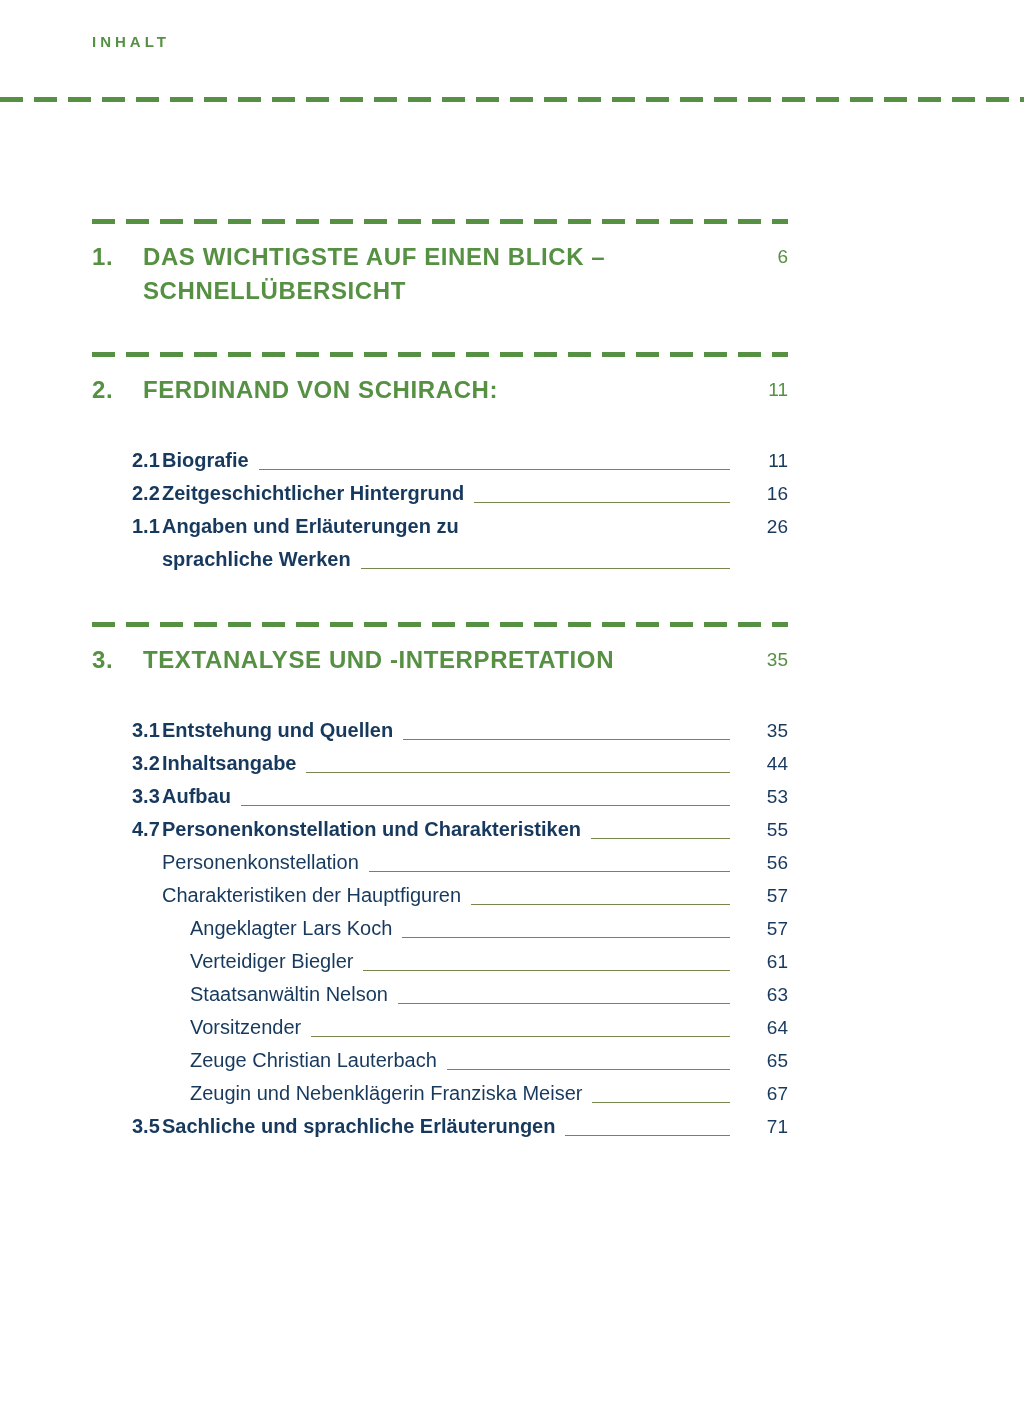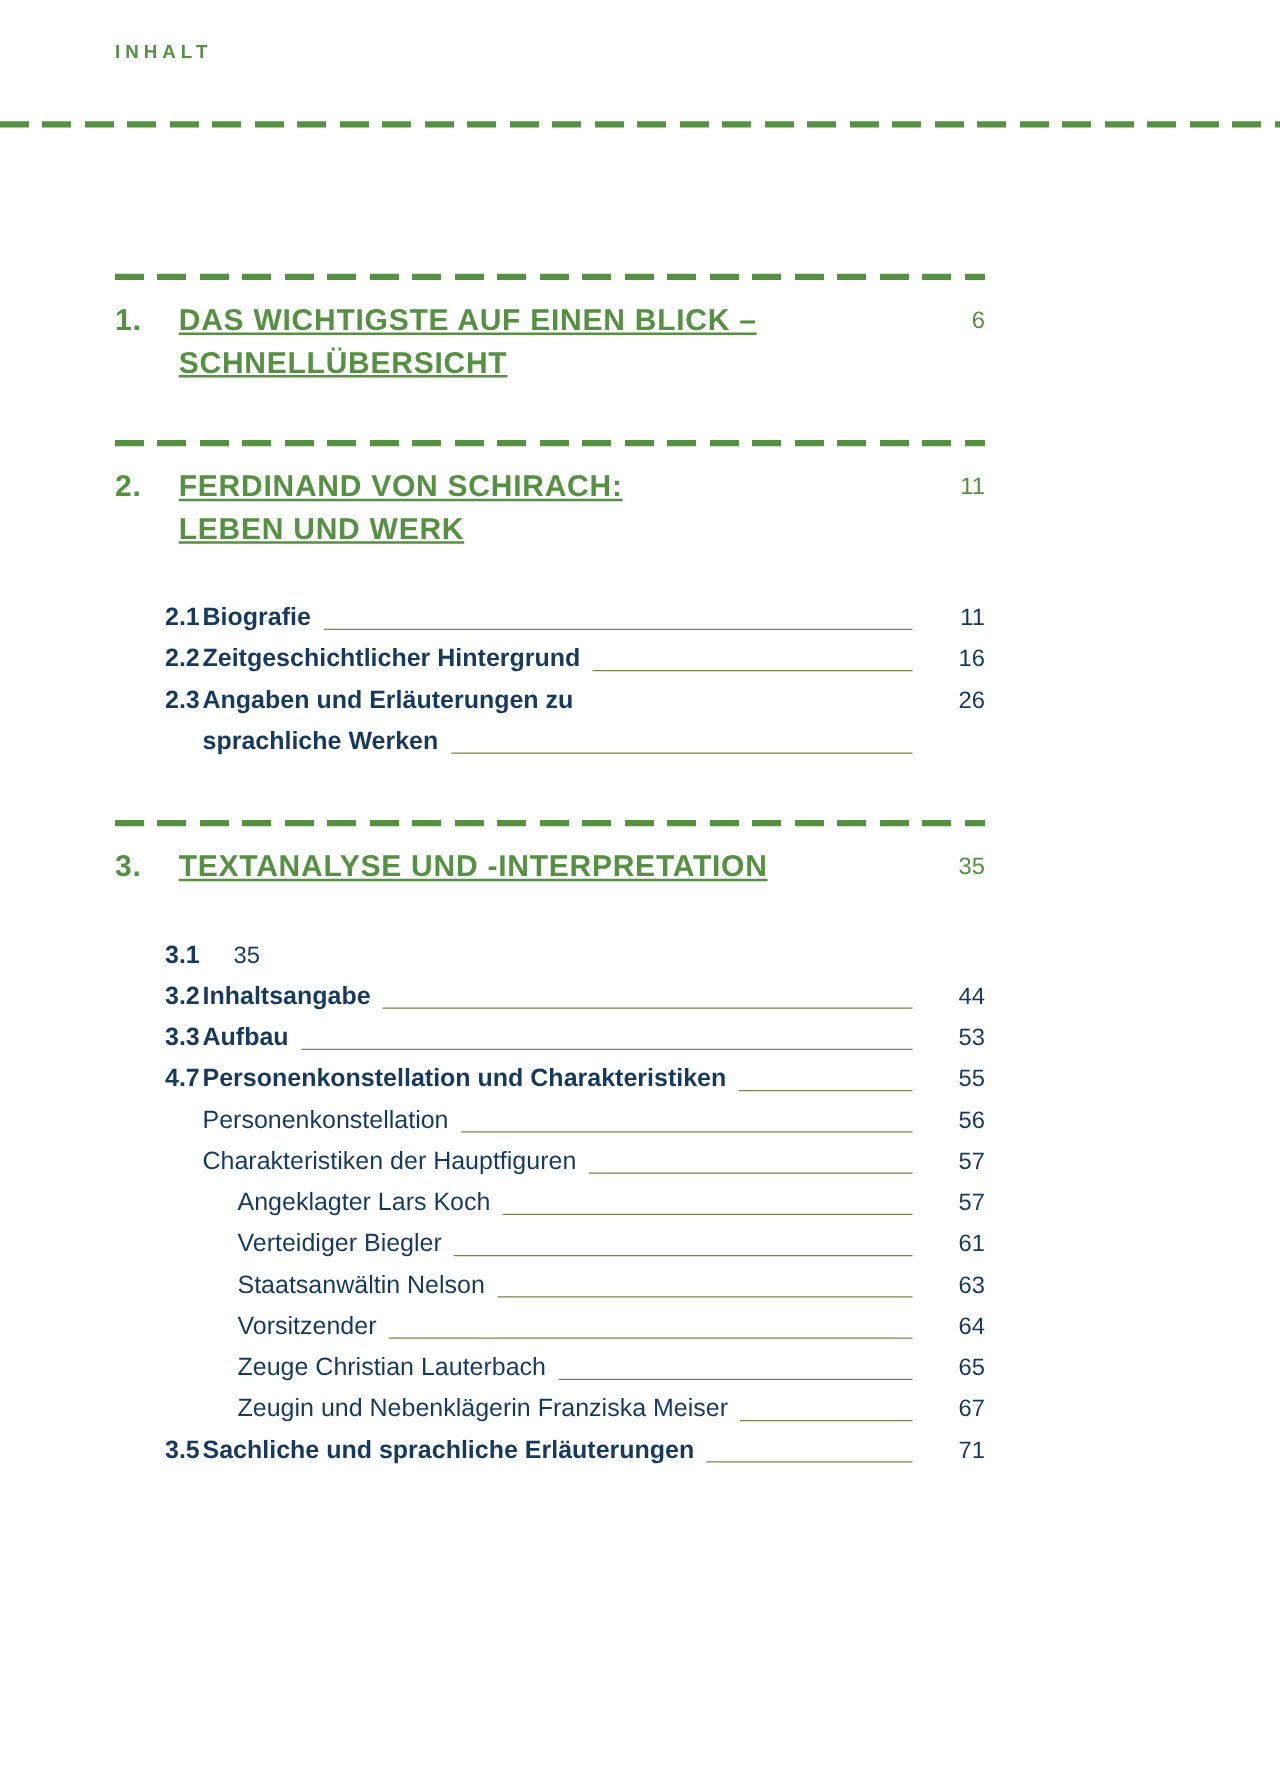--- a/index.html
+++ b/index.html
@@ -54,21 +54,21 @@
     display: flex;
     align-items: flex-start;
     margin-top: 16px;
     color: var(--green);
     font-size: 24px;
     font-weight: 700;
     letter-spacing: 0.6px;
     line-height: 34px;
   }
   .h-num { width: 51px; flex: none; }
-  .h-title { flex: 1; text-decoration: underline; }
+  .h-title { flex: 1; }
   .h-line { display: block; }
   .h-page {
     width: 60px;
     flex: none;
     text-align: right;
     font-size: 19px;
     font-weight: 400;
     letter-spacing: 0;
     line-height: 34px;
   }
@@ -130,21 +130,20 @@
       <span class="h-page">6</span>
     </div>
 
   </section>
       <section class="toc-section">
     <div class="dashes"></div>
     <div class="heading">
       <span class="h-num">2.</span>
       <span class="h-title">
             <span class="h-line">FERDINAND VON SCHIRACH:</span>
-            <span class="h-line">LEBEN UND WERK</span>
           </span>
       <span class="h-page">11</span>
     </div>
     <div class="items">
           <div class="row bold indent-0">
     <span class="i-num">2.1</span>
     <span class="i-body">
               <span class="line">
                 <span class="line-text">Biografie</span>
                 <span class="leader"></span>
@@ -156,21 +155,21 @@
     <span class="i-num">2.2</span>
     <span class="i-body">
               <span class="line">
                 <span class="line-text">Zeitgeschichtlicher Hintergrund</span>
                 <span class="leader"></span>
               </span>
             </span>
     <span class="i-page">16</span>
   </div>
           <div class="row bold indent-0">
-    <span class="i-num">2.3</span>
+    <span class="i-num">1.1</span>
     <span class="i-body">
               <span class="line">
                 <span class="line-text">Angaben und Erläuterungen zu</span>
               </span>
               <span class="line">
                 <span class="line-text">sprachliche Werken</span>
                 <span class="leader"></span>
               </span>
             </span>
     <span class="i-page">26</span>
@@ -182,20 +181,26 @@
     <div class="heading">
       <span class="h-num">3.</span>
       <span class="h-title">
             <span class="h-line">TEXTANALYSE UND -INTERPRETATION</span>
           </span>
       <span class="h-page">35</span>
     </div>
     <div class="items">
           <div class="row bold indent-0">
     <span class="i-num">3.1</span>
+    <span class="i-body">
+              <span class="line">
+                <span class="line-text">Entstehung und Quellen</span>
+                <span class="leader"></span>
+              </span>
+            </span>
     <span class="i-page">35</span>
   </div>
           <div class="row bold indent-0">
     <span class="i-num">3.2</span>
     <span class="i-body">
               <span class="line">
                 <span class="line-text">Inhaltsangabe</span>
                 <span class="leader"></span>
               </span>
             </span>

